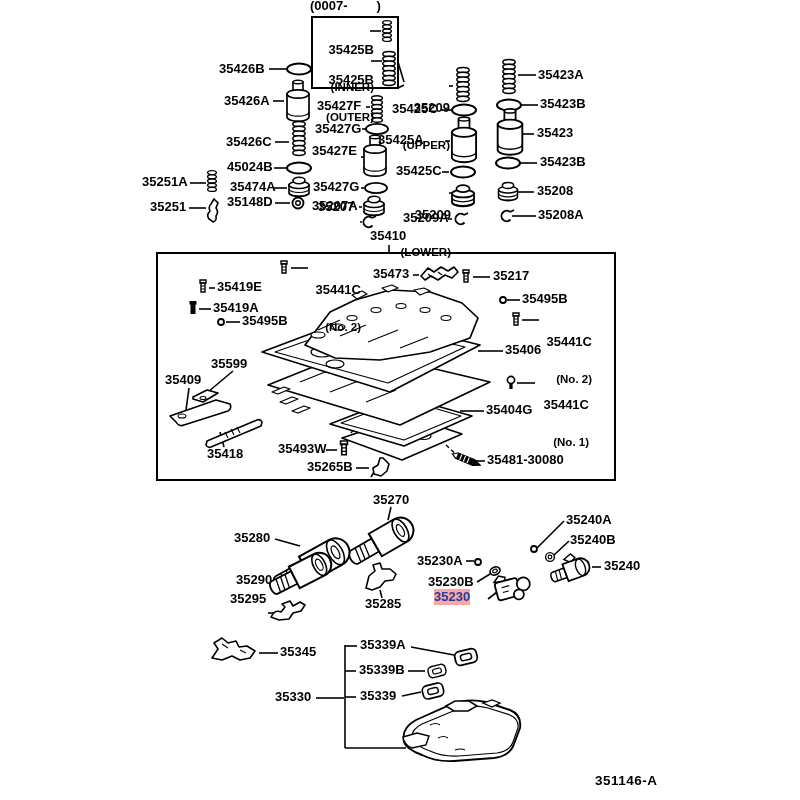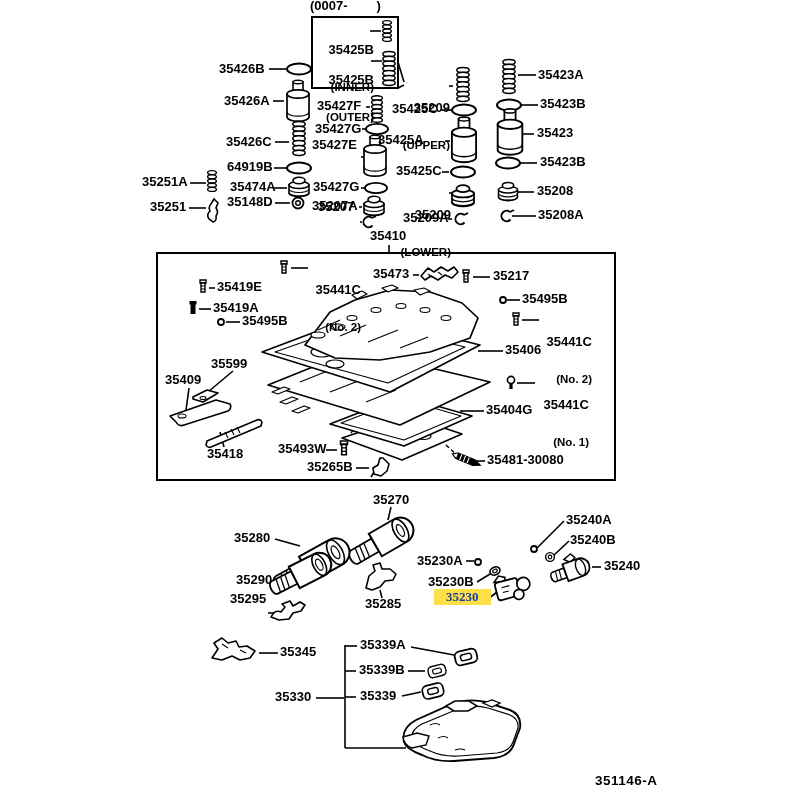--- a/index.html
+++ b/index.html
@@ -3,21 +3,21 @@
 <meta charset="utf-8">
 <style>
   html,body{margin:0;padding:0;background:#fff;}
   .canvas{position:relative;width:800px;height:800px;background:#fff;overflow:hidden;
           font-family:"Liberation Sans",sans-serif;}
   .art{position:absolute;left:0;top:0;}
   .lbl{position:absolute;font:bold 13px "Liberation Sans",sans-serif;color:#000;
        white-space:pre;line-height:12px;}
   .two{text-align:right;}
   .two .sub{font-size:11.5px;margin-top:1px;}
-  .hl{background:#fde047;color:#1b3da0;padding:2px 12px;font-family:Liberation Serif, serif;}
+  .hl{background:#fca5a5;color:#1b3da0;padding:2px 0;}
   .docid{font-size:13.5px;letter-spacing:0.5px;}
 </style>
 </head>
 <body>
 
 <div class="canvas">
 
 <svg class="art" width="800" height="800" viewBox="0 0 800 800">
   <defs>
     <g id="oring">
@@ -359,22 +359,22 @@
   <div class="sub">(UPPER)</div>
 </div>
 
 <div class="lbl" style="left:392px;top:103px">35425C</div>
 <div class="lbl" style="left:538px;top:69px">35423A</div>
 <div class="lbl" style="left:540px;top:98px">35423B</div>
 <div class="lbl" style="left:315px;top:123px">35427G</div>
 <div class="lbl" style="left:226px;top:136px">35426C</div>
 <div class="lbl" style="left:378px;top:134px">35425A</div>
 <div class="lbl" style="left:537px;top:127px">35423</div>
-<div class="lbl" style="left:312px;top:139px">35427E</div>
-<div class="lbl" style="left:227px;top:161px">64919B</div>
+<div class="lbl" style="left:312px;top:145px">35427E</div>
+<div class="lbl" style="left:227px;top:161px">45024B</div>
 <div class="lbl" style="left:396px;top:165px">35425C</div>
 <div class="lbl" style="left:540px;top:156px">35423B</div>
 <div class="lbl" style="left:142px;top:176px">35251A</div>
 <div class="lbl" style="left:230px;top:181px">35474A</div>
 <div class="lbl" style="left:313px;top:181px">35427G</div>
 <div class="lbl" style="left:537px;top:185px">35208</div>
 <div class="lbl" style="left:227px;top:196px">35148D</div>
 <div class="lbl" style="left:150px;top:201px">35251</div>
 <div class="lbl" style="left:318px;top:201px">35207</div>
 

